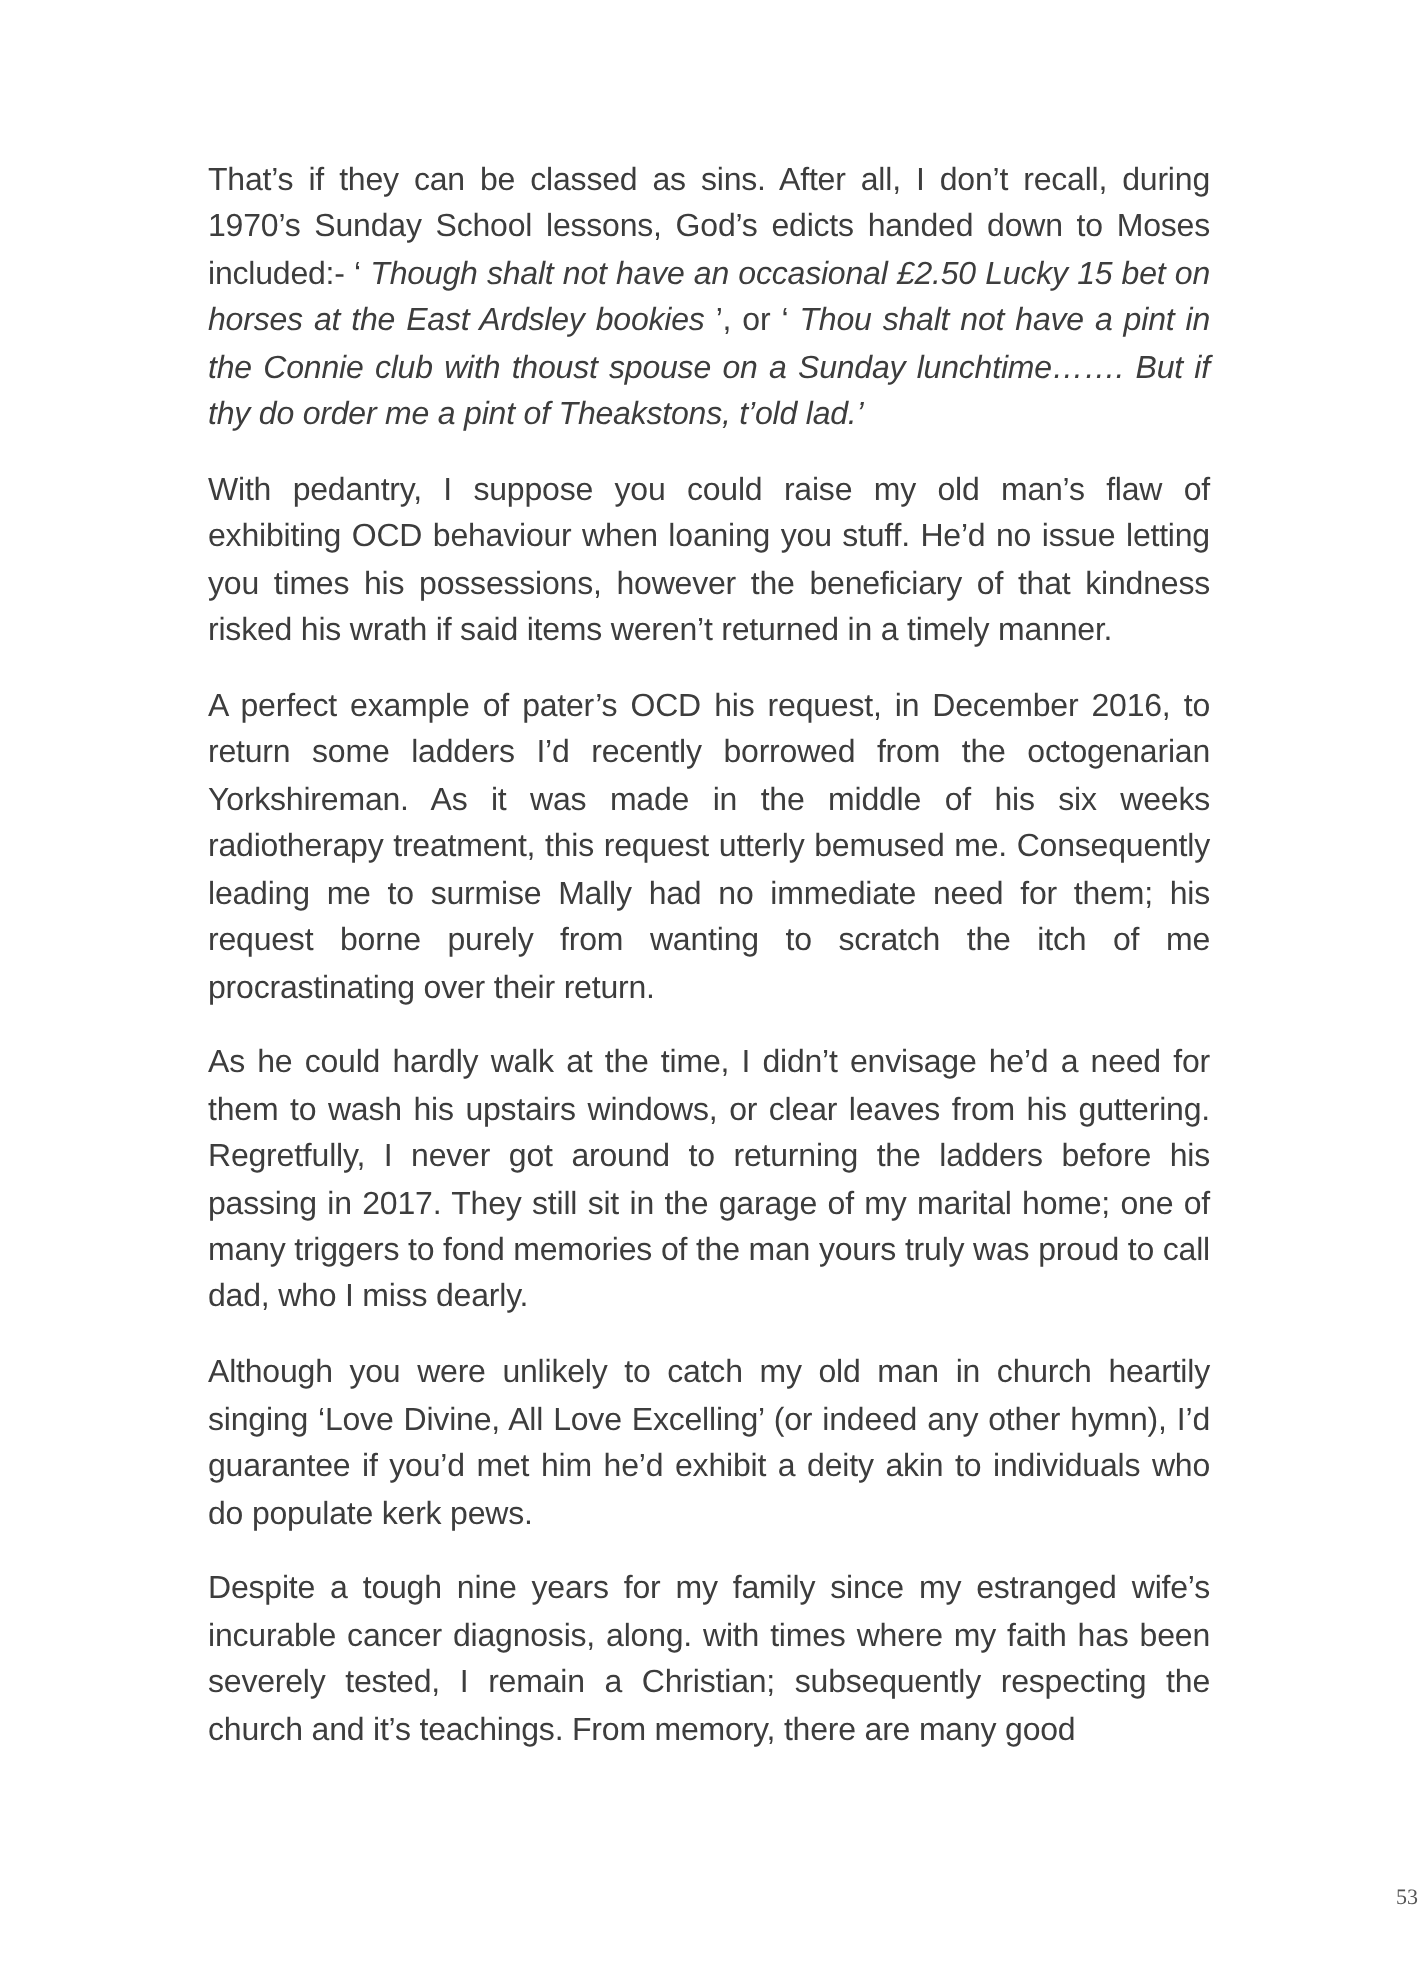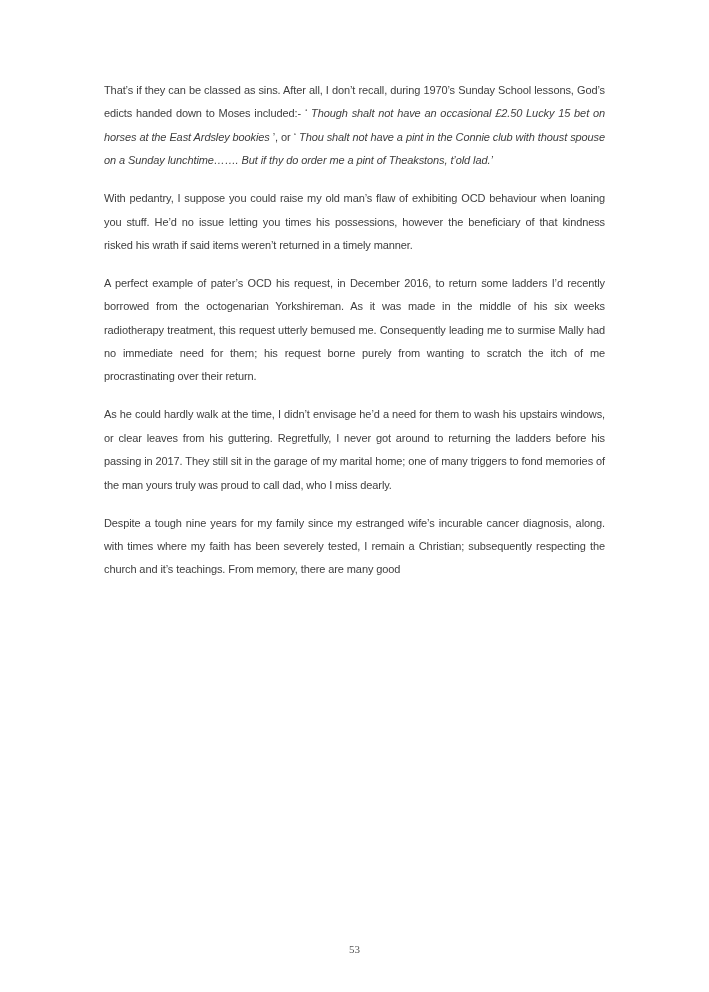--- a/index.html
+++ b/index.html
@@ -13,37 +13,37 @@
       position: relative;
       overflow: hidden;
     }
     .page {
       position: absolute;
       left: 104px;
       top: 79px;
       width: 501px;
       color: #3d3d3d;
       font-family: "Liberation Sans", sans-serif;
-      font-size: 11px;
+      font-size: 16px;
       line-height: 23.4px;
     }
     .para {
       margin: 0 0 14.5px 0;
       text-align: justify;
       letter-spacing: -0.1px;
     }
     .para em {
       font-style: italic;
     }
     .page-number {
       position: absolute;
       left: 0;
       width: 709px;
       top: 943px;
-      text-align: center;
+      text-align: right;
       font-family: "Liberation Serif", serif;
       font-size: 11px;
       color: #555555;
     }
   </style>
 </head>
 <body>
 
 <div class="page">
   <p class="para">
@@ -52,17 +52,20 @@
   <p class="para">
     <span>With pedantry, I suppose you could raise my old man’s flaw of exhibiting OCD behaviour when loaning you stuff. He’d no issue letting you times his possessions, however the beneficiary of that kindness risked his wrath if said items weren’t returned in a timely manner.</span>
   </p>
   <p class="para">
     <span>A perfect example of pater’s OCD his request, in December 2016, to return some ladders I’d recently borrowed from the octogenarian Yorkshireman. As it was made in the middle of his six weeks radiotherapy treatment, this request utterly bemused me. Consequently leading me to surmise Mally had no immediate need for them; his request borne purely from wanting to scratch the itch of me procrastinating over their return.</span>
   </p>
   <p class="para">
     <span>As he could hardly walk at the time, I didn’t envisage he’d a need for them to wash his upstairs windows, or clear leaves from his guttering. Regretfully, I never got around to returning the ladders before his passing in 2017. They still sit in the garage of my marital home; one of many triggers to fond memories of the man yours truly was proud to call dad, who I miss dearly.</span>
   </p>
   <p class="para">
+    <span>Although you were unlikely to catch my old man in church heartily singing ‘Love Divine, All Love Excelling’ (or indeed any other hymn), I’d guarantee if you’d met him he’d exhibit a deity akin to individuals who do populate kerk pews.</span>
+  </p>
+  <p class="para">
     <span>Despite a tough nine years for my family since my estranged wife’s incurable cancer diagnosis, along. with times where my faith has been severely tested, I remain a Christian; subsequently respecting the church and it’s teachings. From memory, there are many good</span>
   </p>
 </div>
 
 <div class="page-number">53</div>
 
 </body></html>

